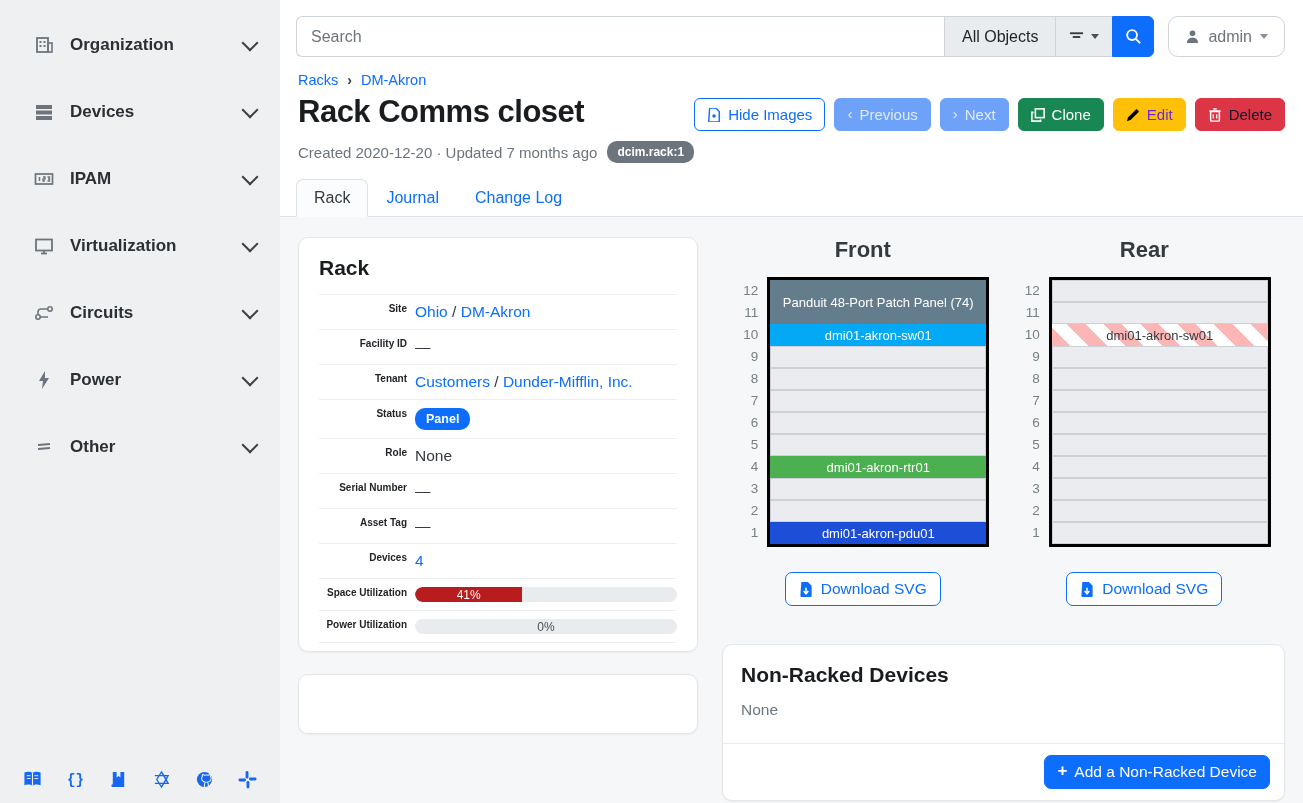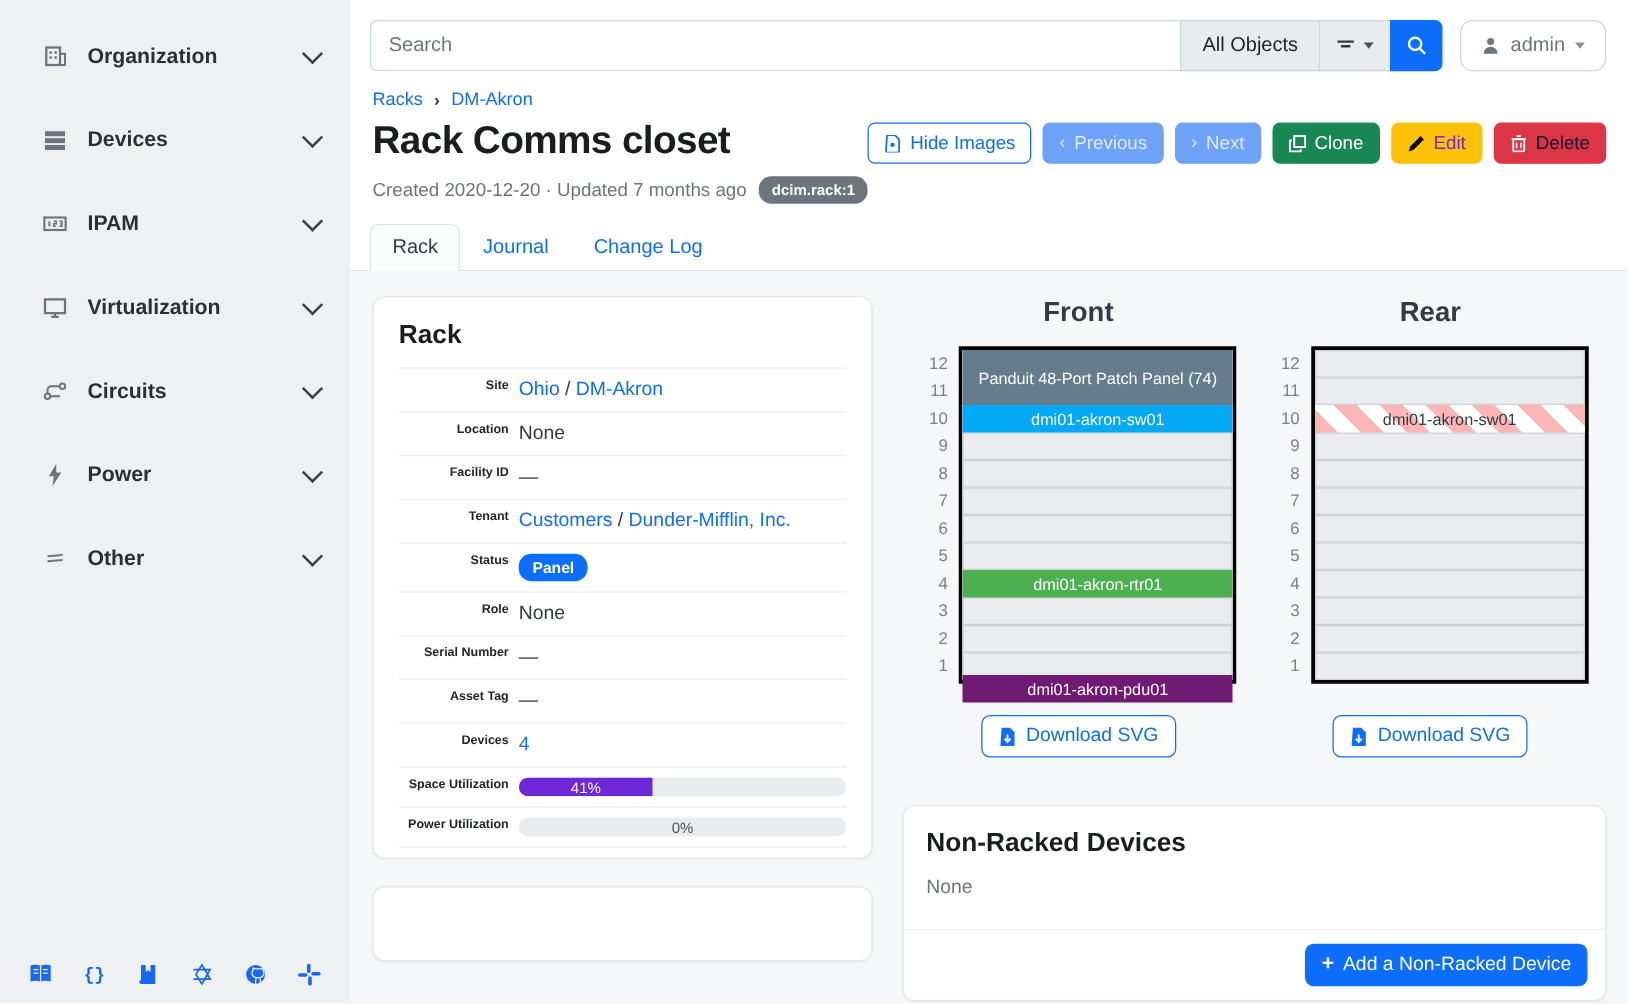--- a/index.html
+++ b/index.html
@@ -89,21 +89,21 @@
   .card-title { font-size:21px; font-weight:bold; color:#1a1d20; margin-bottom:14px; }
   .info-table { width:100%; border-collapse:collapse; }
   .info-table tr { border-top:1px solid #eceef0; }
   .info-table tr:last-child { border-bottom:1px solid #eceef0; }
   .info-table th { text-align:right; font-size:10px; color:#212529; padding:8px 8px 8px 0; width:96px; vertical-align:top; font-weight:bold; line-height:1.25; }
   .info-table td { font-size:15.5px; padding:8px 0; vertical-align:middle; color:#343a40; }
   .info-table td a { color:#0d6efd; cursor:pointer; }
   .muted { color:#6c757d; }
   .badge-status { background:#0d6efd; color:#fff; font-size:12.5px; font-weight:bold; border-radius:10px; padding:4px 11px; display:inline-block; }
   .progress { background:#e9ecef; border-radius:8px; height:15px; position:relative; width:100%; overflow:hidden; }
-  .progress-fill { background:#6d28d9; height:100%; border-radius:8px 0 0 8px; display:flex; align-items:center; justify-content:center;
+  .progress-fill { background:#b91c1c; height:100%; border-radius:8px 0 0 8px; display:flex; align-items:center; justify-content:center;
                    color:#fff; font-size:12px; }
   .progress-label-center { position:absolute; inset:0; display:flex; align-items:center; justify-content:center; font-size:12px; color:#495057; }
   .stub-card { height:60px; margin-top:22px; }
   
   .right-col { flex:1; display:flex; flex-direction:column; }
   .racks-row { display:flex; }
   .rack-col { flex:1; display:flex; flex-direction:column; align-items:center; }
   .rack-title { font-size:22px; font-weight:bold; color:#343b40; margin-bottom:14px; }
   .rack-wrap { display:flex; }
   .unit-col { display:flex; flex-direction:column; padding:3px 9px 0 0; }
@@ -339,24 +339,20 @@
         <div class="card-title">Rack</div>
         <table class="info-table">
           <tbody>
               <tr>
             <th>Site</th>
             <td><a>Ohio</a>
                 <span>/</span>
                 <a>DM-Akron</a></td>
           </tr>
           <tr>
-            <th>Location</th>
-            <td class="muted">None</td>
-          </tr>
-          <tr>
             <th>Facility ID</th>
             <td>—</td>
           </tr>
           <tr>
             <th>Tenant</th>
             <td><a>Customers</a>
                 <span>/</span>
                 <a>Dunder-Mifflin, Inc.</a></td>
           </tr>
           <tr>
@@ -432,21 +428,21 @@
                 <div class="rack-slot"></div>
                 <div class="rack-slot"></div>
                 <div class="rack-slot"></div>
                 <div class="rack-slot"></div>
                 <div class="rack-slot"></div>
                 <div class="rack-slot"></div>
                 <div class="rack-slot"></div>
                 <div class="rack-device" style="top: 0px; height: 44px; background: rgb(100, 125, 140); color: rgb(255, 255, 255);">Panduit 48-Port Patch Panel (74)</div>
                 <div class="rack-device" style="top: 44px; height: 22px; background: rgb(3, 169, 244); color: rgb(255, 255, 255);">dmi01-akron-sw01</div>
                 <div class="rack-device" style="top: 176px; height: 22px; background: rgb(76, 175, 80); color: rgb(255, 255, 255);">dmi01-akron-rtr01</div>
-                <div class="rack-device" style="top: 260px; height: 22px; background: #701a75; color: rgb(255, 255, 255);">dmi01-akron-pdu01</div>
+                <div class="rack-device" style="top: 242px; height: 22px; background: #1d4ed8; color: rgb(255, 255, 255);">dmi01-akron-pdu01</div>
               </div>
           </div>
           <button class="dl-btn">
             <svg viewBox="0 0 14 16">
               <path d="M2 0 h7 l4 4 v11 a1 1 0 0 1 -1 1 h-10 a1 1 0 0 1 -1 -1 z" fill="#0d6efd"></path>
               <line x1="7" y1="6" x2="7" y2="12" stroke="#fff" stroke-width="1.6"></line>
               <path d="M4.5 9.5 L7 12.5 L9.5 9.5" fill="none" stroke="#fff" stroke-width="1.6"></path>
             </svg>
             <span>Download SVG</span>
           </button>

